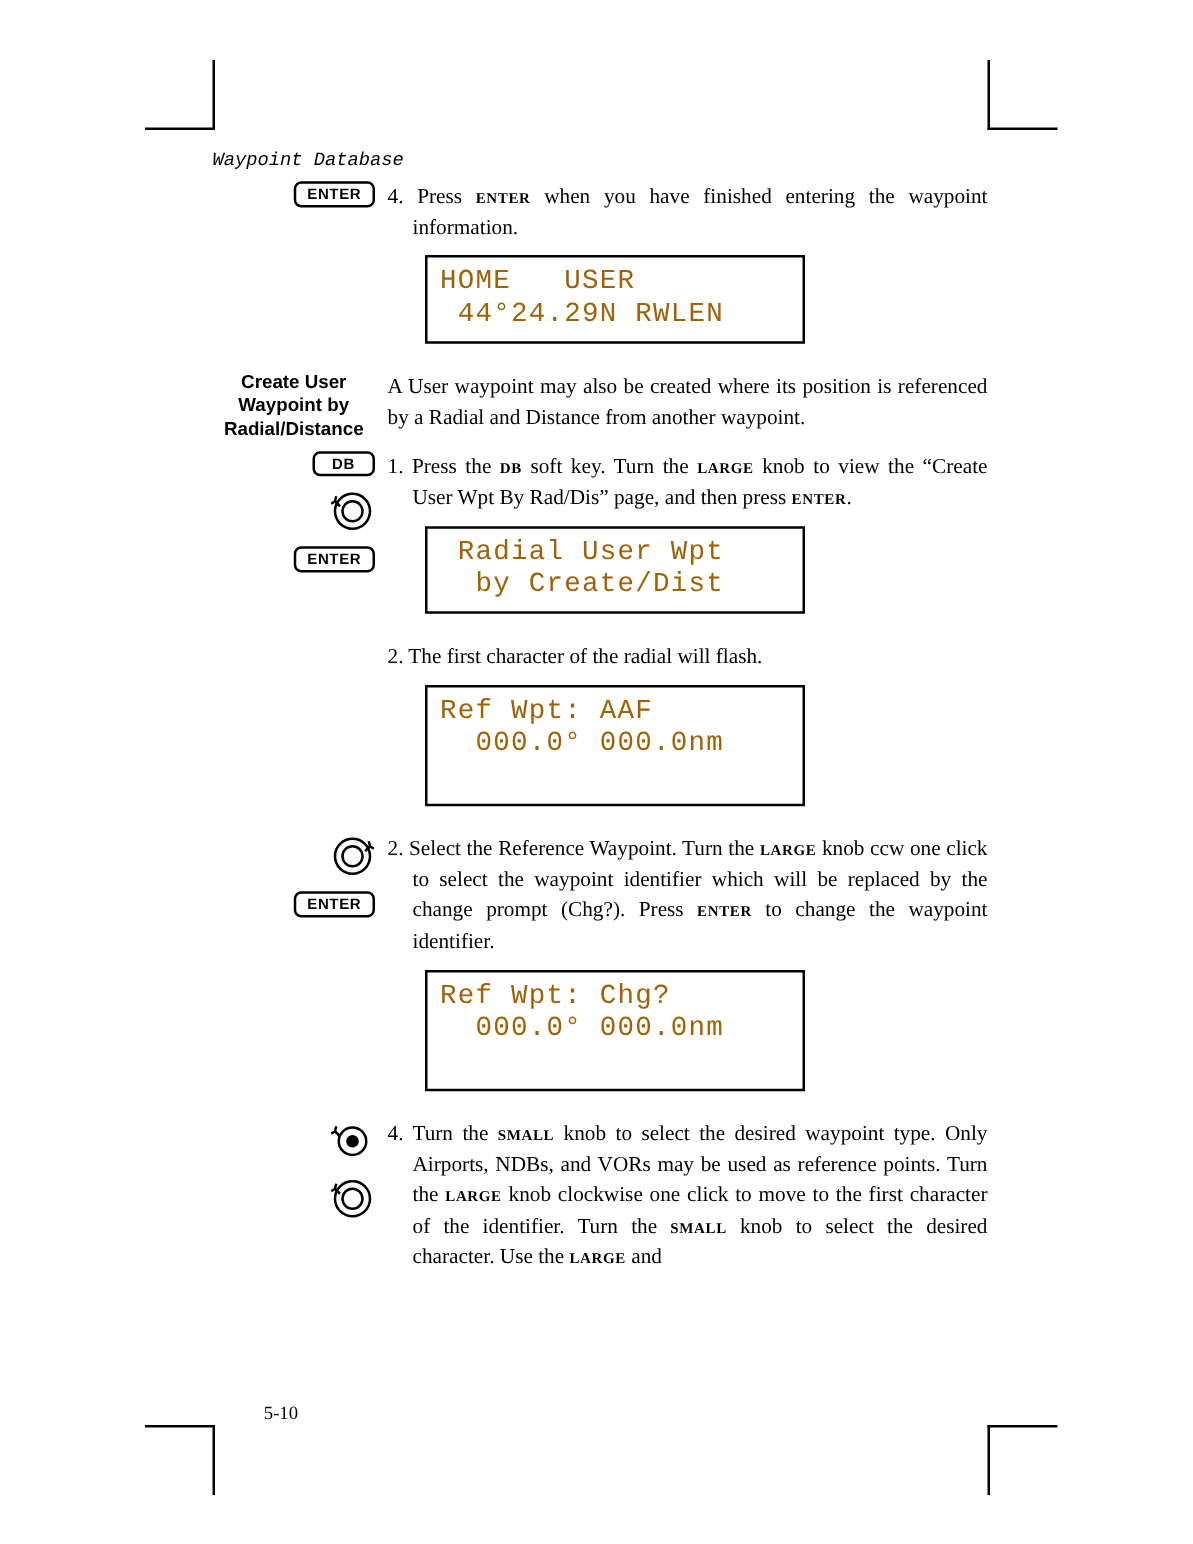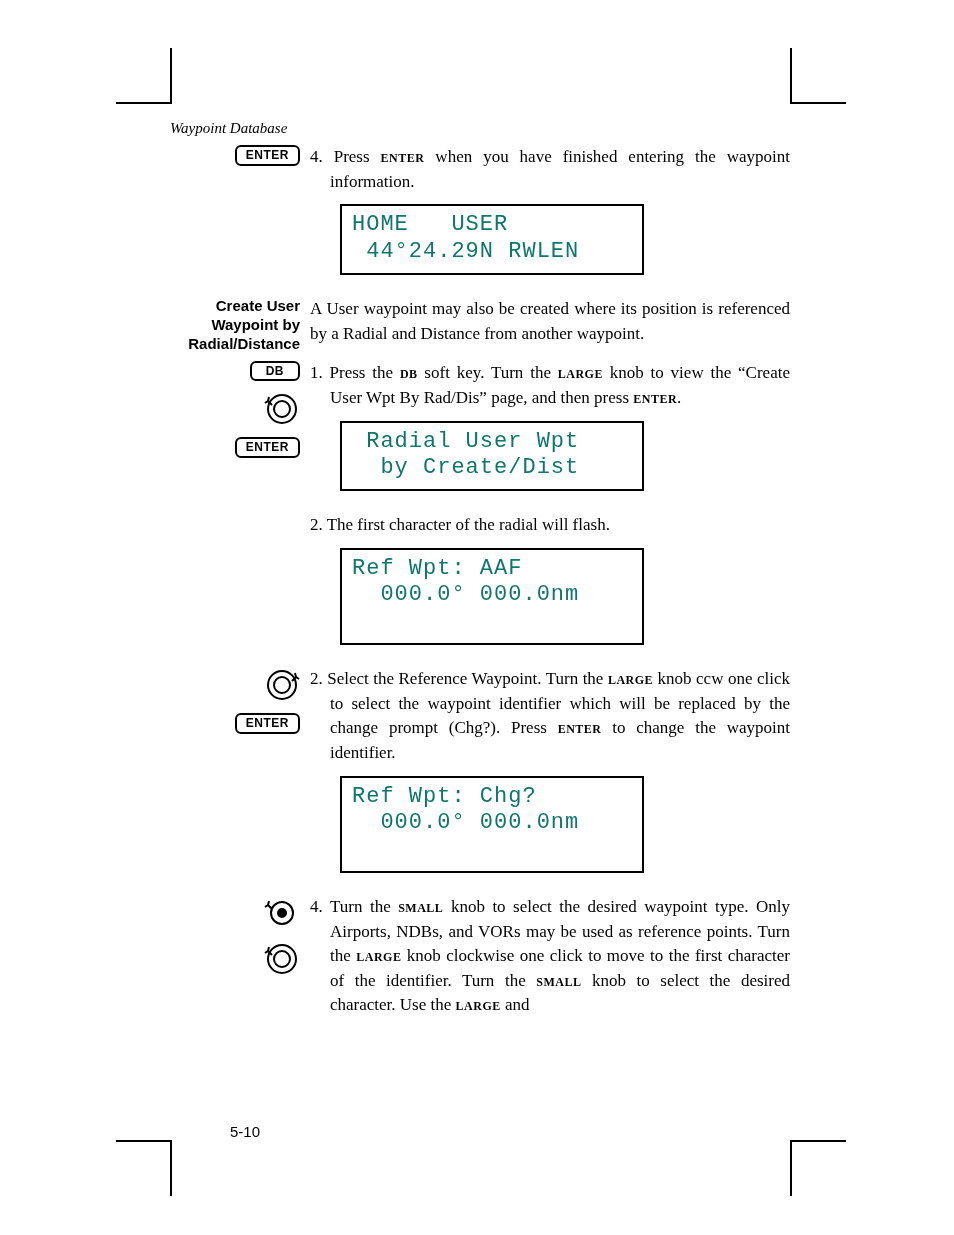--- a/index.html
+++ b/index.html
@@ -2,32 +2,32 @@
 <html><head>
 <meta charset="utf-8">
 <style>
   html,body{margin:0;padding:0;background:#fff;color:#000;font-family:Georgia,"Times New Roman",serif}
   body{width:954px;height:1235px;position:relative}
   
   .crop{position:absolute;background:#000}
   .crop.v{width:2px;height:56px}
   .crop.h{width:56px;height:2px}
   .page-frame{position:absolute;left:170px;top:120px;width:620px}
-  .running-head{font-family:Liberation Serif, serif;font-size:15px;font-style:italic;margin-bottom:6px}
+  .running-head{font-family:Liberation Mono, monospace;font-size:15px;font-style:italic;margin-bottom:6px}
   .row{display:flex;align-items:flex-start;margin-top:8px}
   .margin-col{width:130px;flex:none;display:flex;flex-direction:column;align-items:flex-end;gap:10px;padding-right:10px}
   .body-col{flex:1;font-size:17px;line-height:1.45}
   .body-col p{margin:0 0 6px 0;text-align:justify}
   .body-col .hang{padding-left:20px;text-indent:-20px}
   .key{border:2px solid #000;border-radius:6px;padding:1px 9px 2px 9px;font-family:Arial,Helvetica,sans-serif;font-weight:700;font-size:12px;letter-spacing:0.5px;display:inline-block;background:#fff}
-  .side-head{font-family:Arial,Helvetica,sans-serif;font-weight:700;font-size:15px;text-align:right;line-height:1.25}
-  .lcd{border:2px solid #000;margin:10px 14px 14px 30px;padding:6px 10px 8px 10px;width:280px;font-family:"Courier New",monospace;font-size:22px;line-height:1.2;color:#0f766e;letter-spacing:1px}
+  .side-head{font-family:Arial,Helvetica,sans-serif;font-weight:700;font-size:15px;text-align:center;line-height:1.25}
+  .lcd{border:2px solid #000;margin:10px 14px 14px 30px;padding:6px 10px 8px 10px;width:280px;font-family:"Courier New",monospace;font-size:22px;line-height:1.2;color:#a16207;letter-spacing:1px}
   .lcd .l{white-space:pre}
   .sc{font-variant:small-caps;font-weight:700;letter-spacing:0.5px}
-  .pagenum{position:absolute;left:230px;bottom:95px;font-family:Liberation Sans, sans-serif;font-size:15px}
+  .pagenum{position:absolute;left:211px;bottom:95px;font-family:Liberation Serif, serif;font-size:15px}
   
   .knob{width:36px;height:36px}
   .knob svg{width:36px;height:36px}
 </style>
 </head>
 <body>
 
 <div class="crop v" style="left:170px;top:48px"></div>
 <div class="crop h" style="left:116px;top:102px"></div>
 <div class="crop v" style="left:790px;top:48px"></div>

